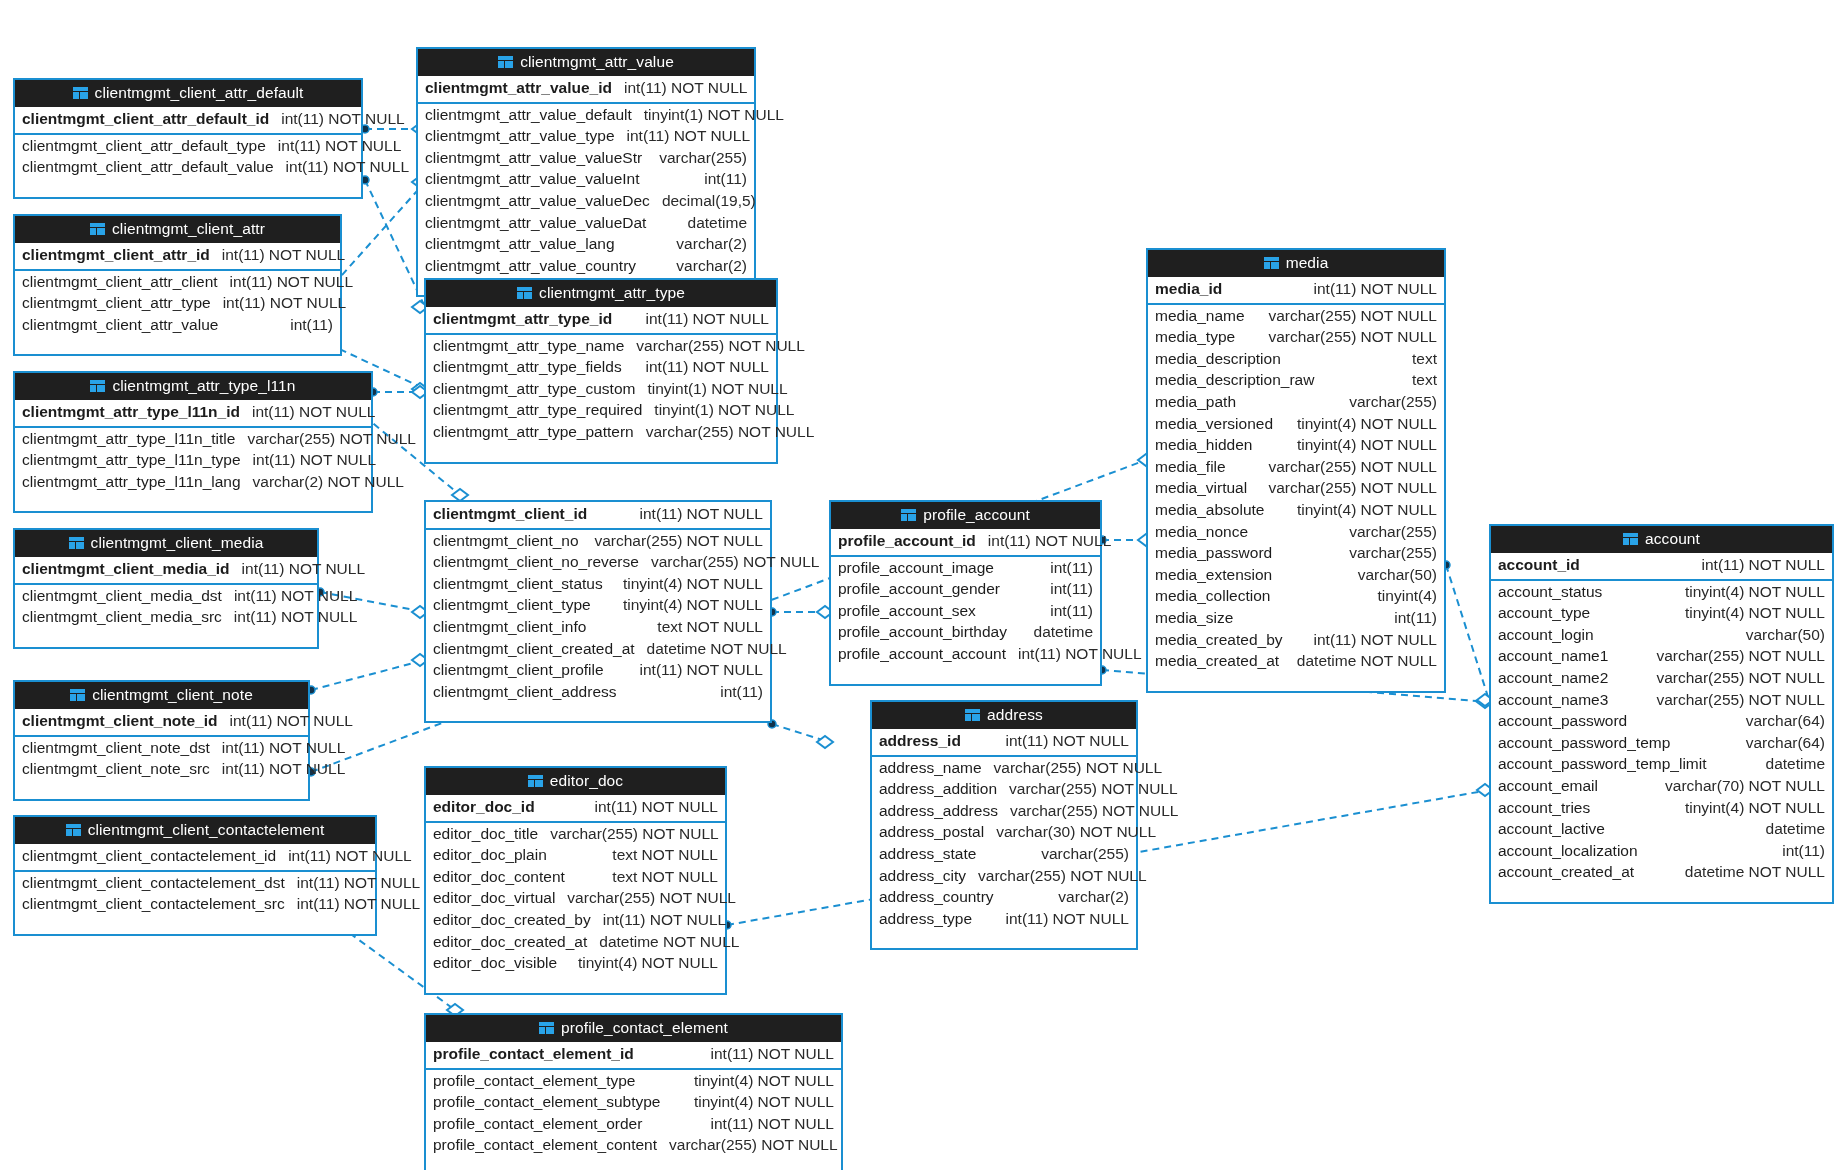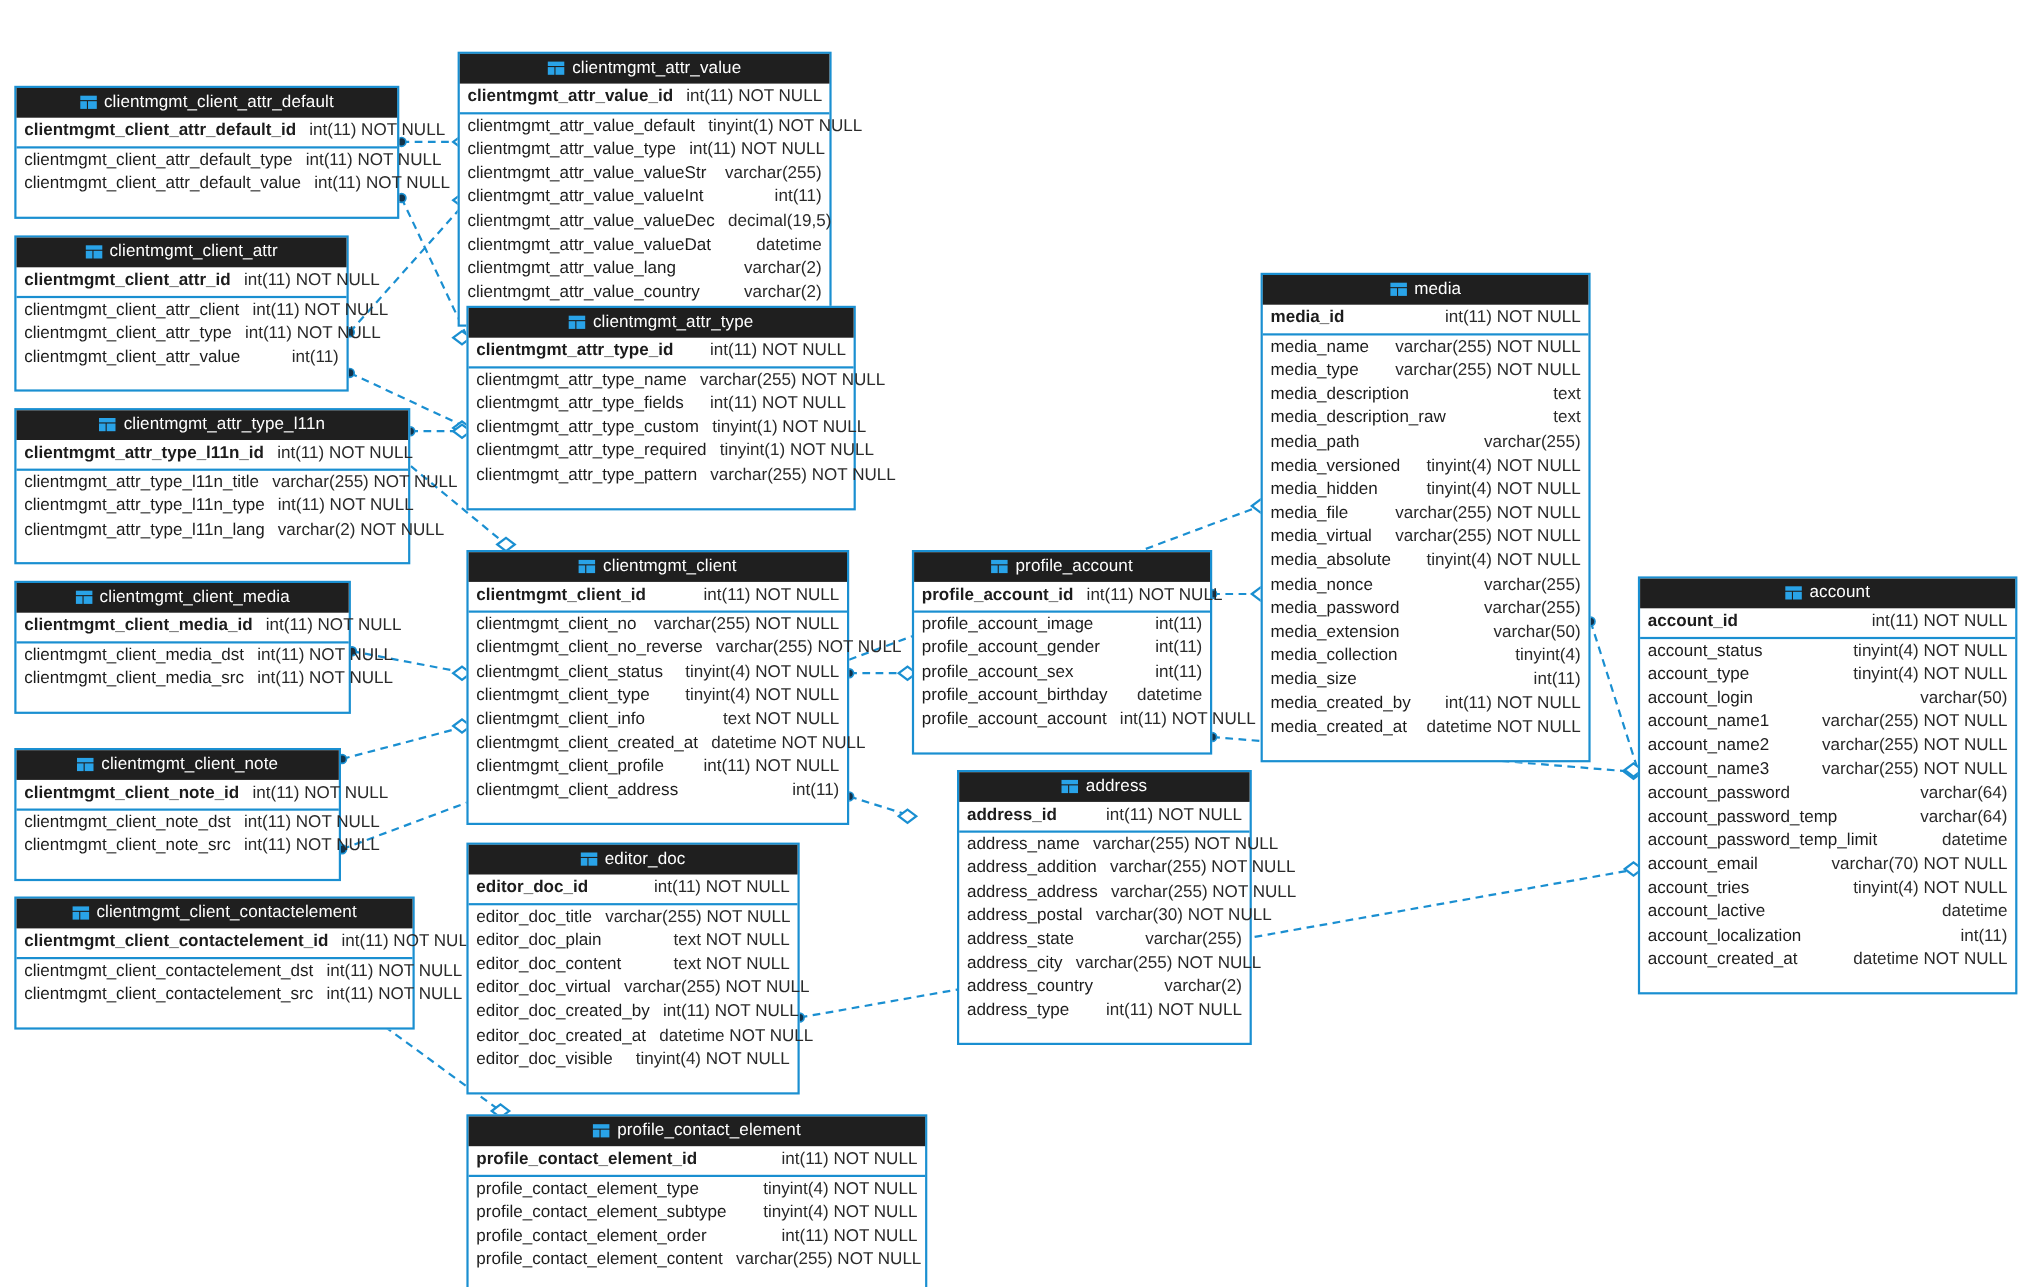--- a/index.html
+++ b/index.html
@@ -201,21 +201,21 @@
           <div class="row">
             <span class="col-name">clientmgmt_client_attr_default_type</span>
             <span class="col-type">int(11) NOT NULL</span>
           </div>
           <div class="row">
             <span class="col-name">clientmgmt_client_attr_default_value</span>
             <span class="col-type">int(11) NOT NULL</span>
           </div>
         </div>
       </div>
-      <div class="entity" style="left: 13px; top: 214px; width: 304px;">
+      <div class="entity" style="left: 13px; top: 214px; width: 329px;">
         <div class="entity-title">
           <span class="tbl-icon">
             <i class="b1"></i>
             <i class="b2"></i>
             <i class="b3"></i>
           </span>
           <span>clientmgmt_client_attr</span>
         </div>
         <div class="pk-wrap pk-row">
           <div class="row pk-row-inner">
@@ -362,44 +362,36 @@
         <div class="entity-title">
           <span class="tbl-icon">
             <i class="b1"></i>
             <i class="b2"></i>
             <i class="b3"></i>
           </span>
           <span>clientmgmt_client_contactelement</span>
         </div>
         <div class="pk-wrap pk-row">
           <div class="row pk-row-inner">
-            <span class="col-name" style="font-weight: bold;">clientmgmt_client_contactelement_id</span>
+            <span class="col-name" style="font-weight: normal;">clientmgmt_client_contactelement_id</span>
             <span class="col-type">int(11) NOT NULL</span>
           </div>
         </div>
         <div class="body-rows">
           <div class="row">
             <span class="col-name">clientmgmt_client_contactelement_dst</span>
             <span class="col-type">int(11) NOT NULL</span>
           </div>
           <div class="row">
             <span class="col-name">clientmgmt_client_contactelement_src</span>
             <span class="col-type">int(11) NOT NULL</span>
           </div>
         </div>
       </div>
       <div class="entity" style="left: 424px; top: 500px; width: 348px;">
-        <div class="entity-title">
-          <span class="tbl-icon">
-            <i class="b1"></i>
-            <i class="b2"></i>
-            <i class="b3"></i>
-          </span>
-          <span>clientmgmt_client</span>
-        </div>
         <div class="pk-wrap pk-row">
           <div class="row pk-row-inner">
             <span class="col-name" style="font-weight: bold;">clientmgmt_client_id</span>
             <span class="col-type">int(11) NOT NULL</span>
           </div>
         </div>
         <div class="body-rows">
           <div class="row">
             <span class="col-name">clientmgmt_client_no</span>
             <span class="col-type">varchar(255) NOT NULL</span>

